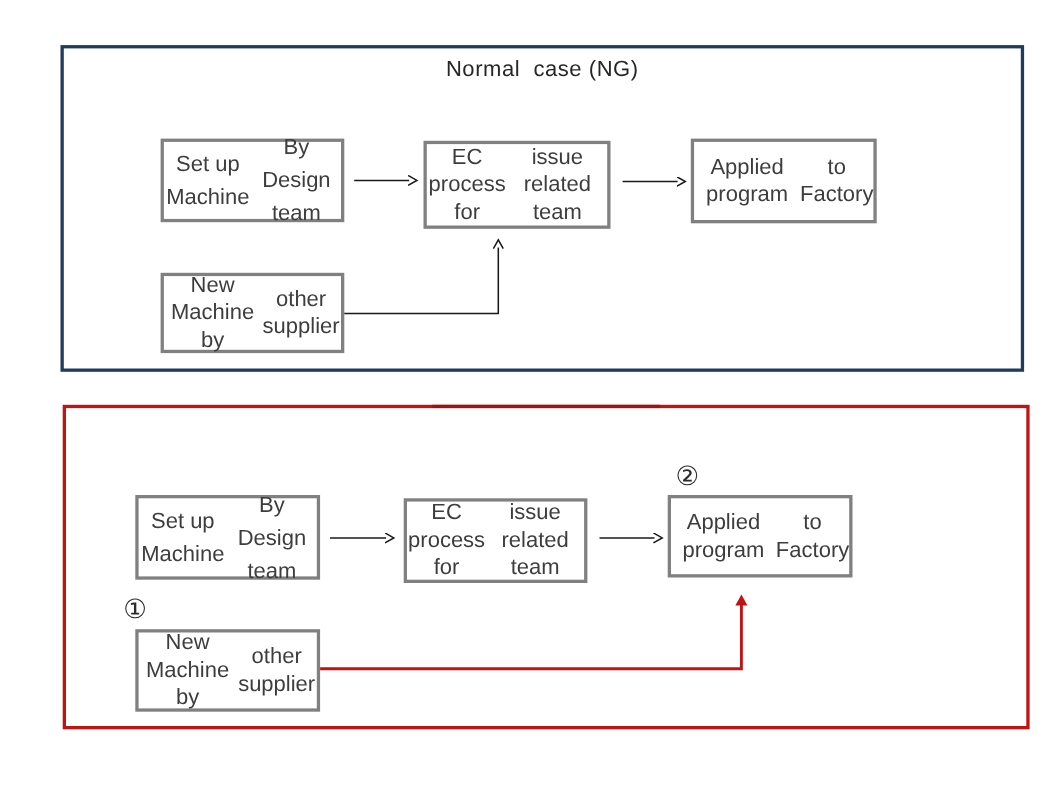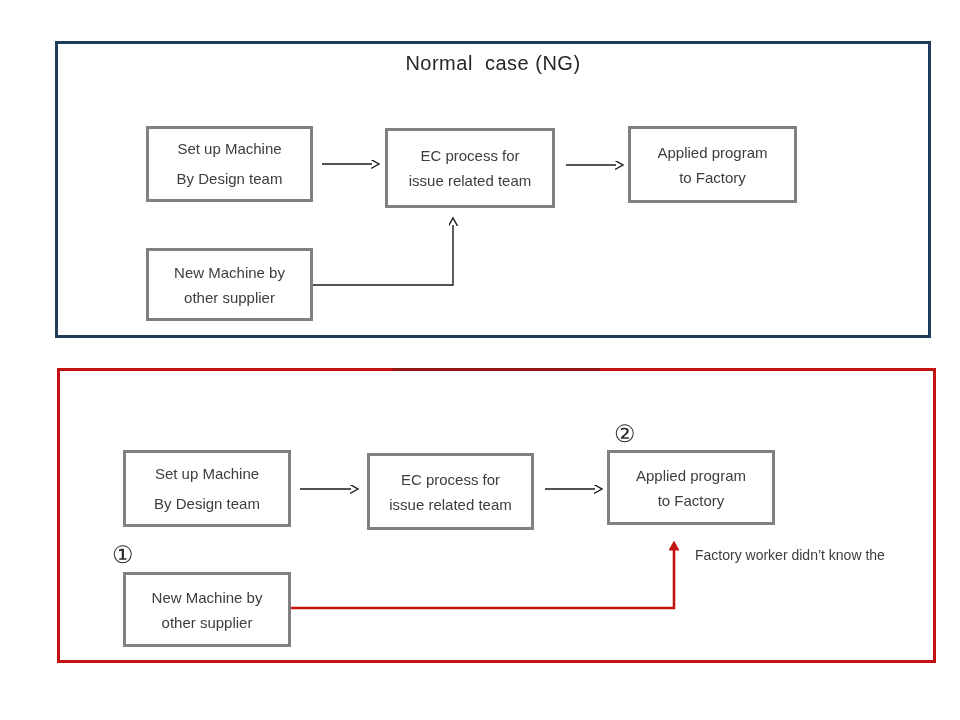--- a/index.html
+++ b/index.html
@@ -11,22 +11,22 @@
   .panel-normal { left:55px; top:41px; width:870px; height:291px; border:3px solid #1f3c5c; }
   .panel-issue  { left:57px; top:368px; width:873px; height:289px; border:3px solid #c21313; }
   .panel-title {
     position:absolute; left:0; right:0; top:8px; text-align:center;
     font-size:20px; letter-spacing:0.5px; color:#262626; white-space:pre;
   }
   .panel-issue .panel-title { color:#c21313; }
   .accent-line { position:absolute; top:-3px; left:333px; width:207px; height:3px; background:#951616; }
   .box {
     position:absolute; border:3px solid #808080; background:#ffffff;
-    display:flex; flex-direction:column; align-items:center; justify-content:center;
-    font-size:15px; color:#3d3d3d; text-align:center; line-height:25px;
+    display:flex; flex-direction:row; align-items:center; justify-content:center;
+    font-size:20px; color:#3d3d3d; text-align:center; line-height:25px;
   }
   .box.wide-lines { line-height:30px; }
   .step-badge {
     position:absolute; font-size:24px; color:#2b2b2b; line-height:26px;
   }
   .note {
     position:absolute; left:635px; top:175px; width:250px;
     font-size:14px; line-height:19px; color:#3d3d3d;
   }
   .arrow-layer { position:absolute; left:0; top:0; pointer-events:none; }
@@ -80,21 +80,20 @@
 
     <div class="box" style="left:63px; top:201px; width:162px; height:69px;">
       <span>New Machine by</span>
       <span>other supplier</span>
     </div>
 
     <div class="step-badge" style="left:52px; top:171px;">①</div>
     <div class="step-badge" style="left:554px; top:50px;">②</div>
 
     <div class="note">
-      <div>Factory worker didn’t know the</div>
     </div>
   </div>
 
   <svg class="arrow-layer" width="960" height="720" viewBox="0 0 960 720">
     <defs>
       <marker id="chev-black" markerUnits="userSpaceOnUse" markerWidth="12" markerHeight="12" refX="1" refY="4.5" orient="auto">
         <path d="M0,0 L8,4.5 L0,9" fill="none" stroke="#1a1a1a" stroke-width="1.4"></path>
       </marker>
       <marker id="tri-red" markerUnits="userSpaceOnUse" markerWidth="14" markerHeight="14" refX="1.5" refY="5.5" orient="auto">
         <path d="M0,0 L10,5.5 L0,11 Z" fill="#c21313" stroke="none"></path>

